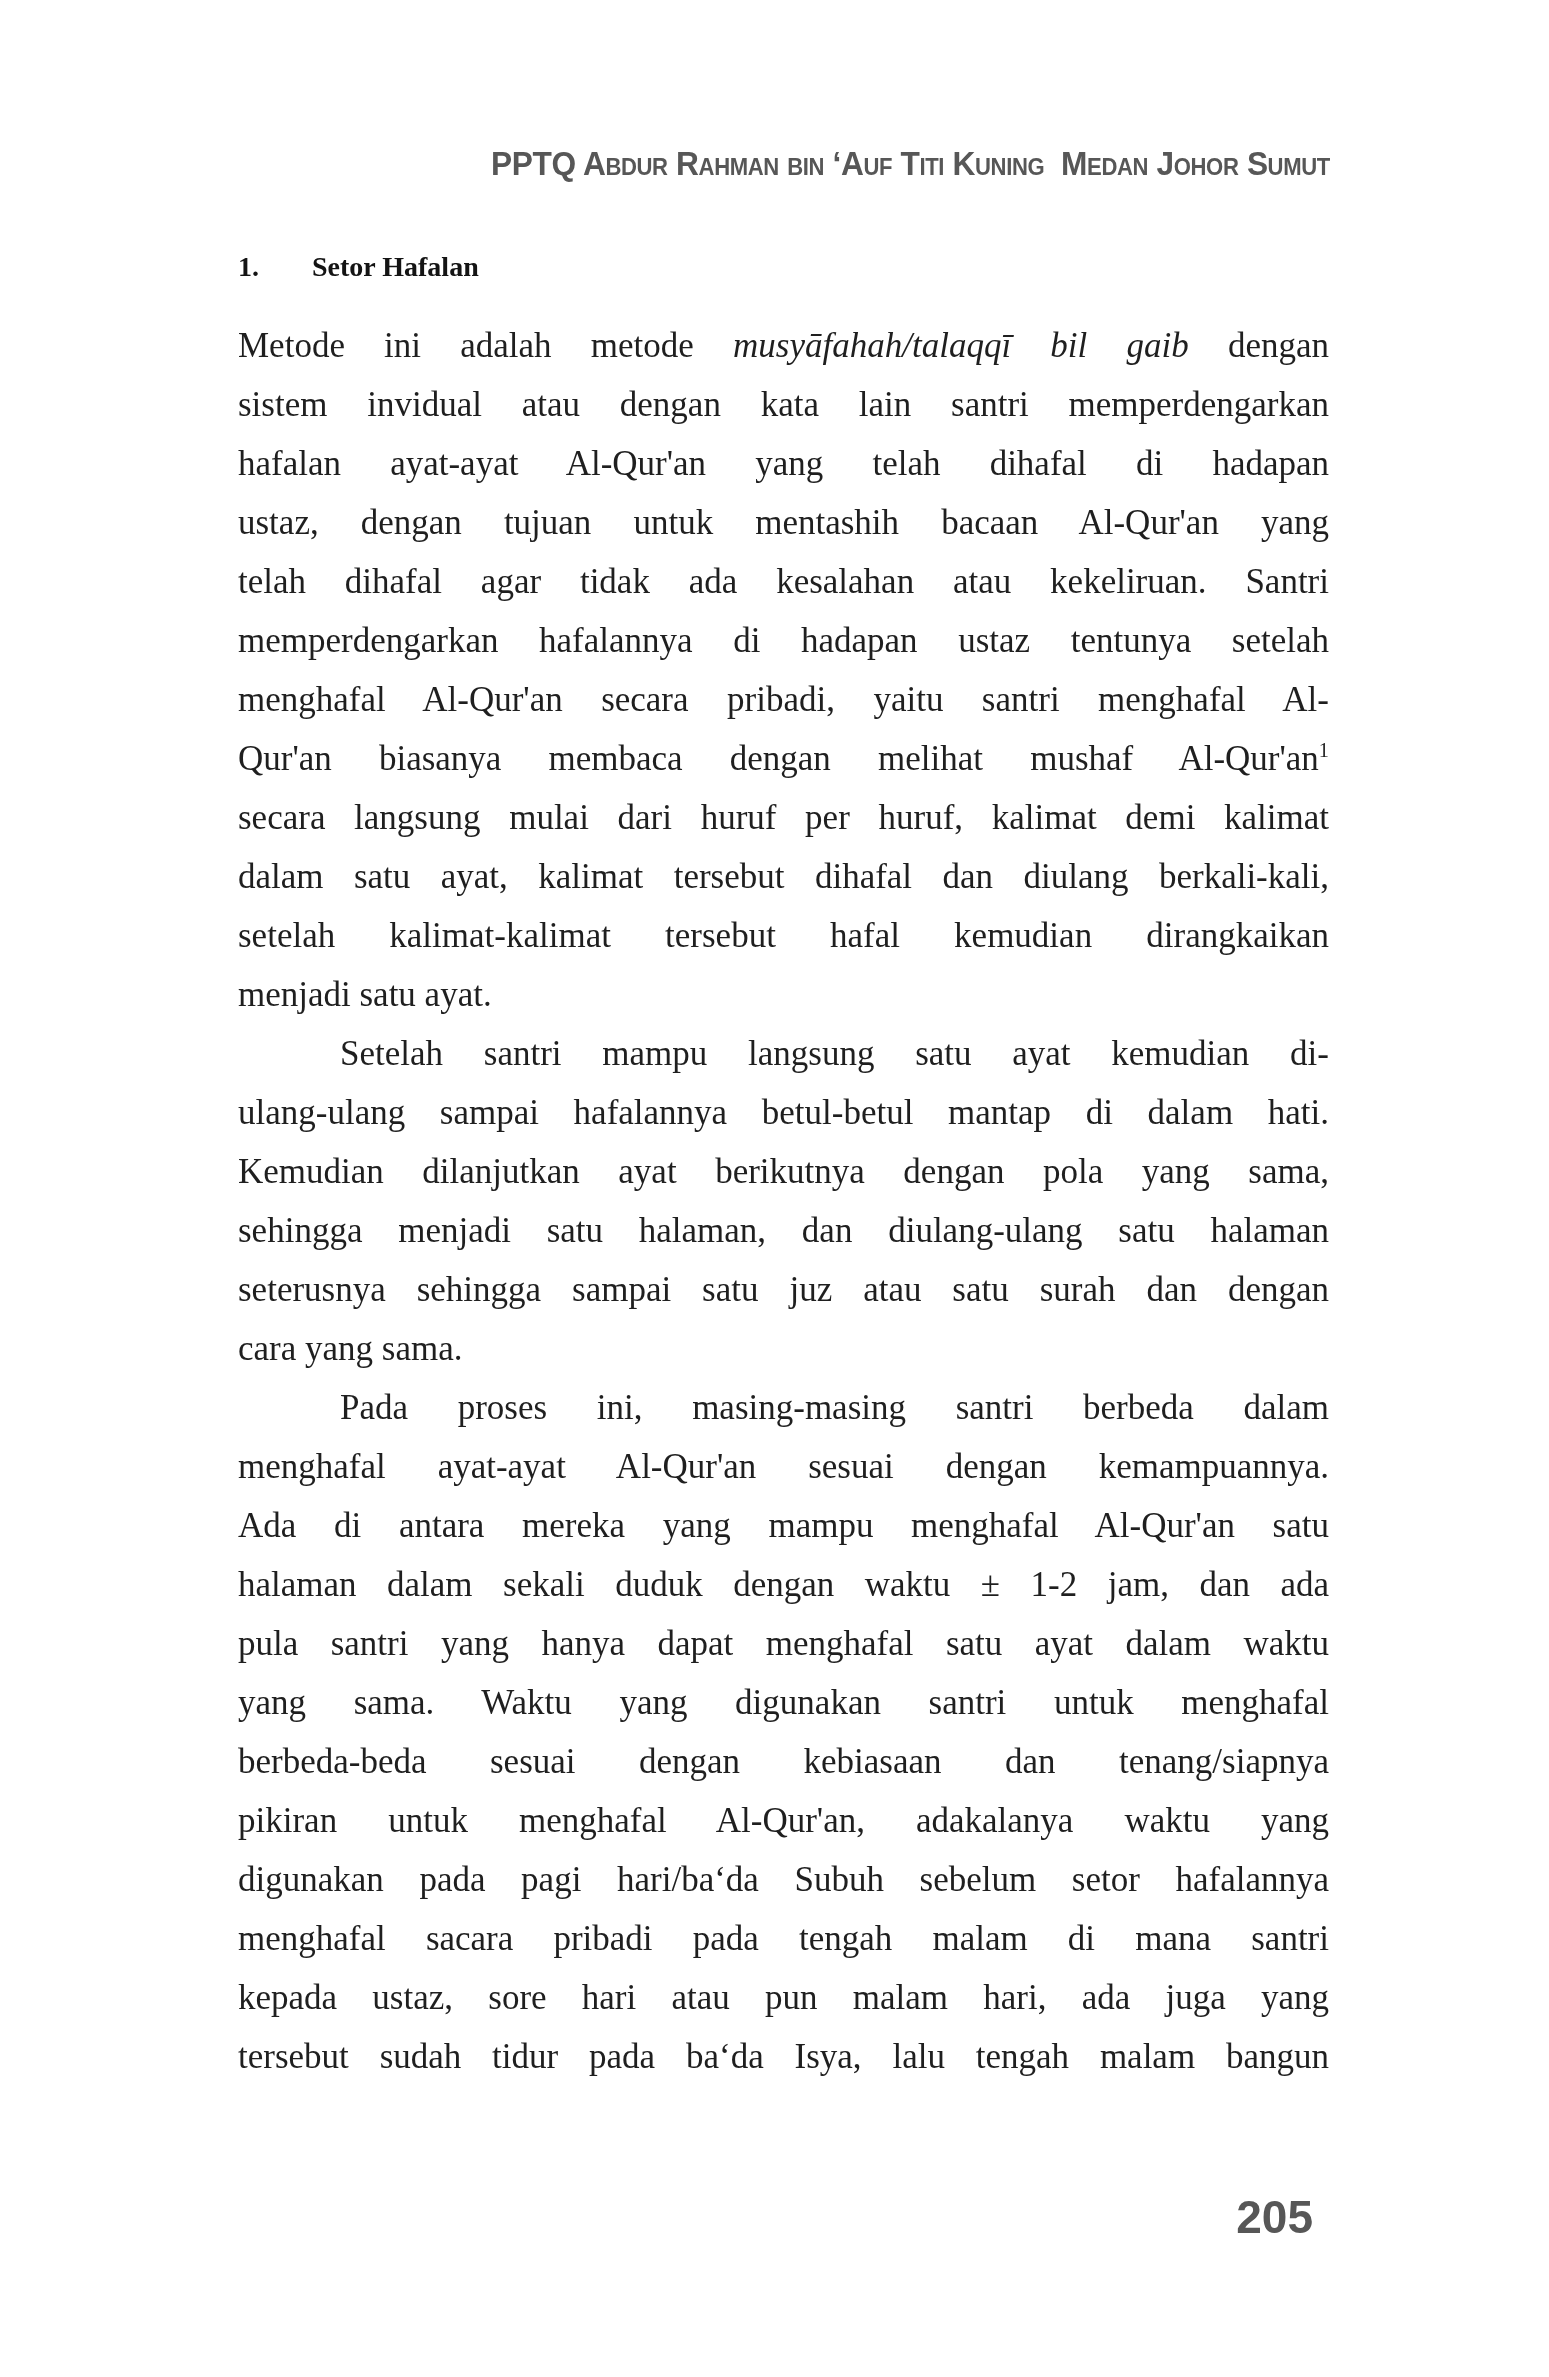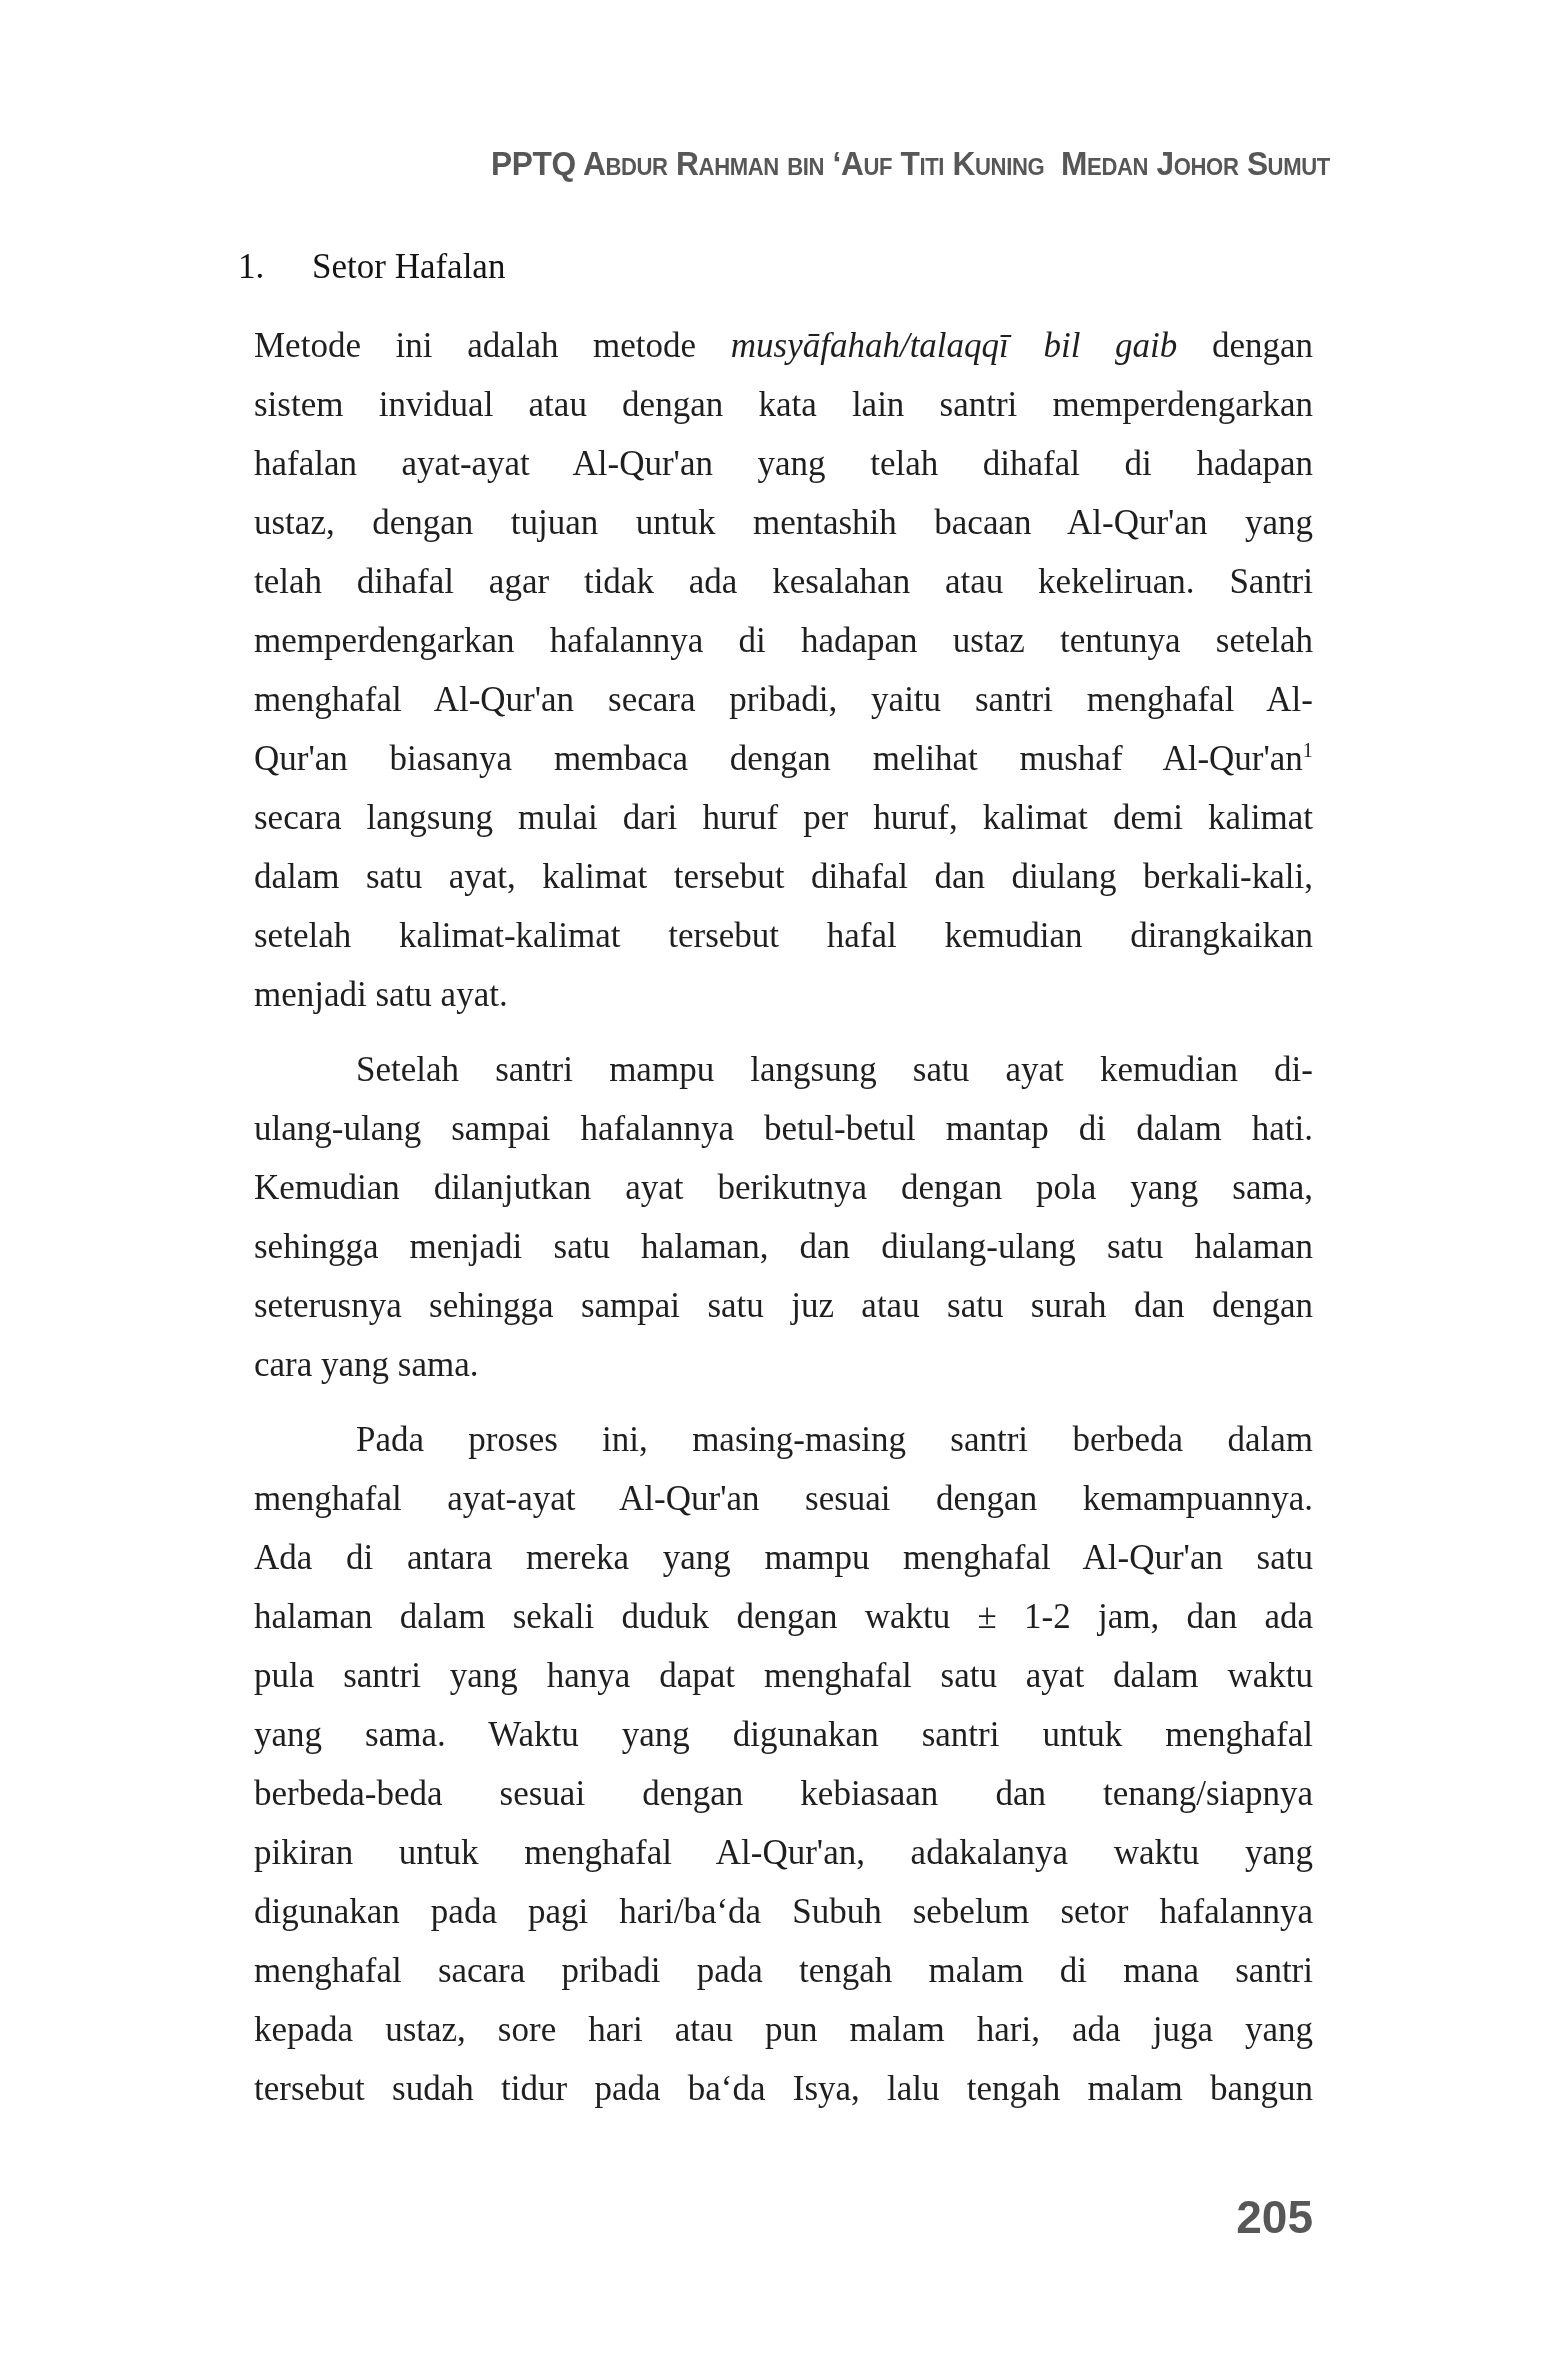--- a/index.html
+++ b/index.html
@@ -36,32 +36,32 @@
     transform-origin: 100% 50%;
   }
   .content {
     position: absolute;
     top: 242px;
     left: 238px;
     width: 1091px;
     color: #1f1f1f;
   }
   .section-heading {
-    font-size: 35px;
+    font-size: 28px;
     line-height: 50px;
-    font-weight: normal;
+    font-weight: bold;
     margin: 0 0 23.6px 0;
     color: #141414;
   }
   .section-number {
     display: inline-block;
     min-width: 74px;
   }
   .para {
-    margin: 16px;
+    margin: 0;
   }
   .line {
     height: 59px;
     line-height: 59px;
     font-size: 35px;
     text-align: justify;
     text-align-last: justify;
     text-justify: inter-word;
     overflow: hidden;
   }

